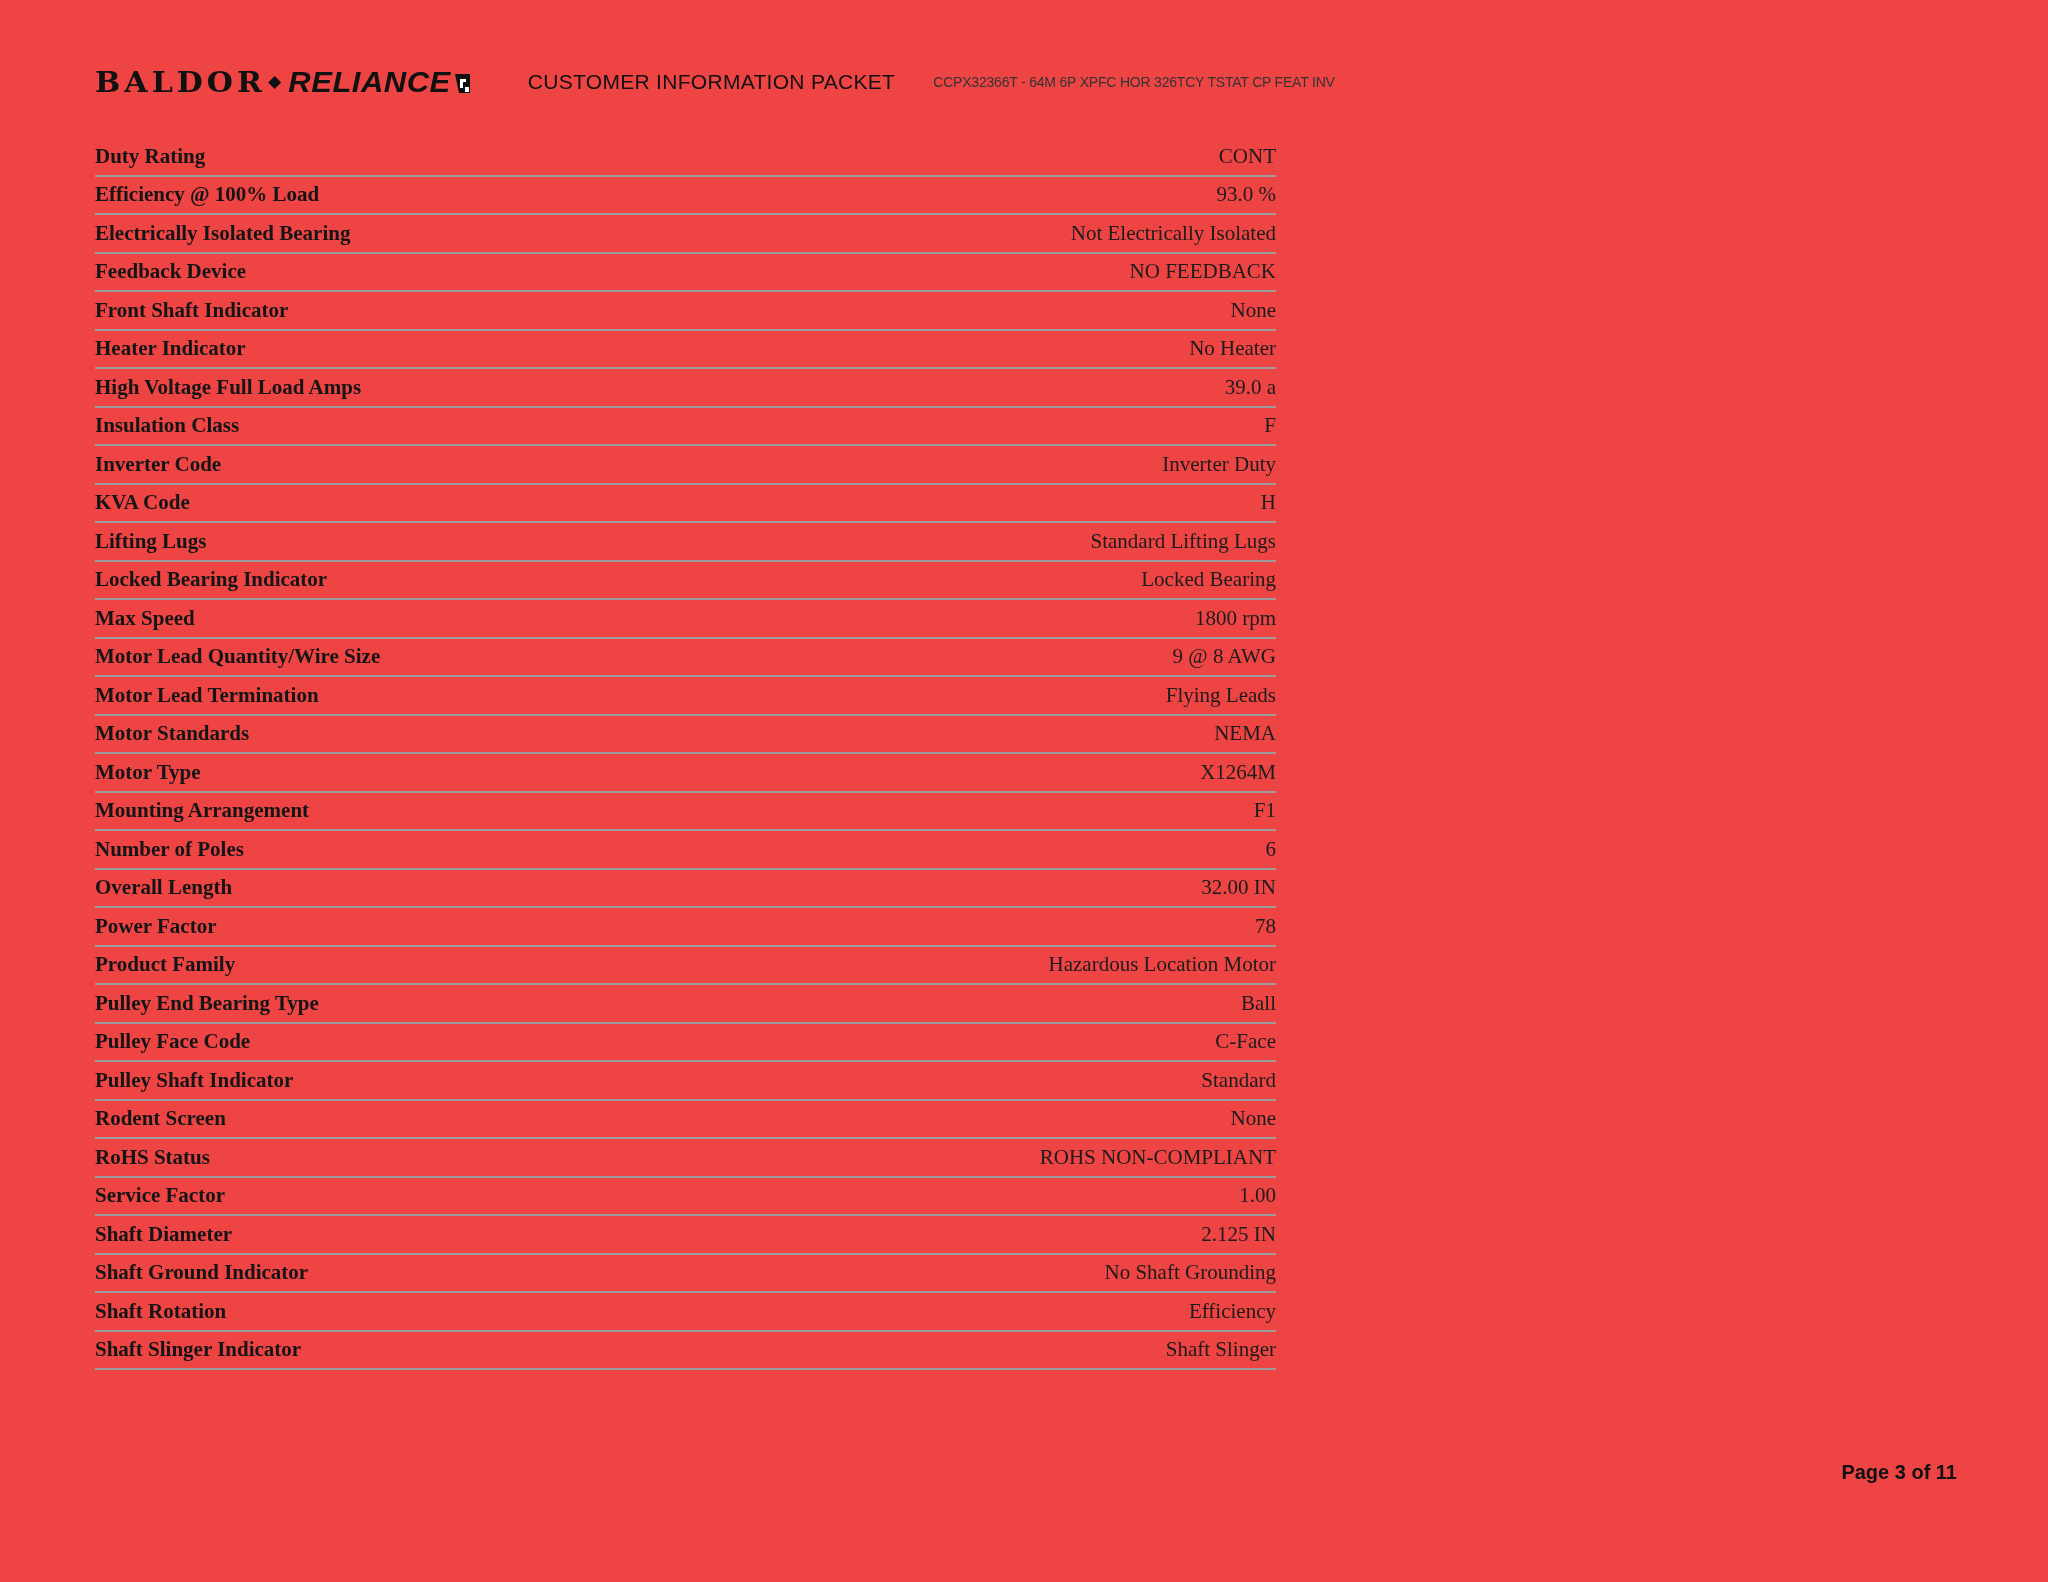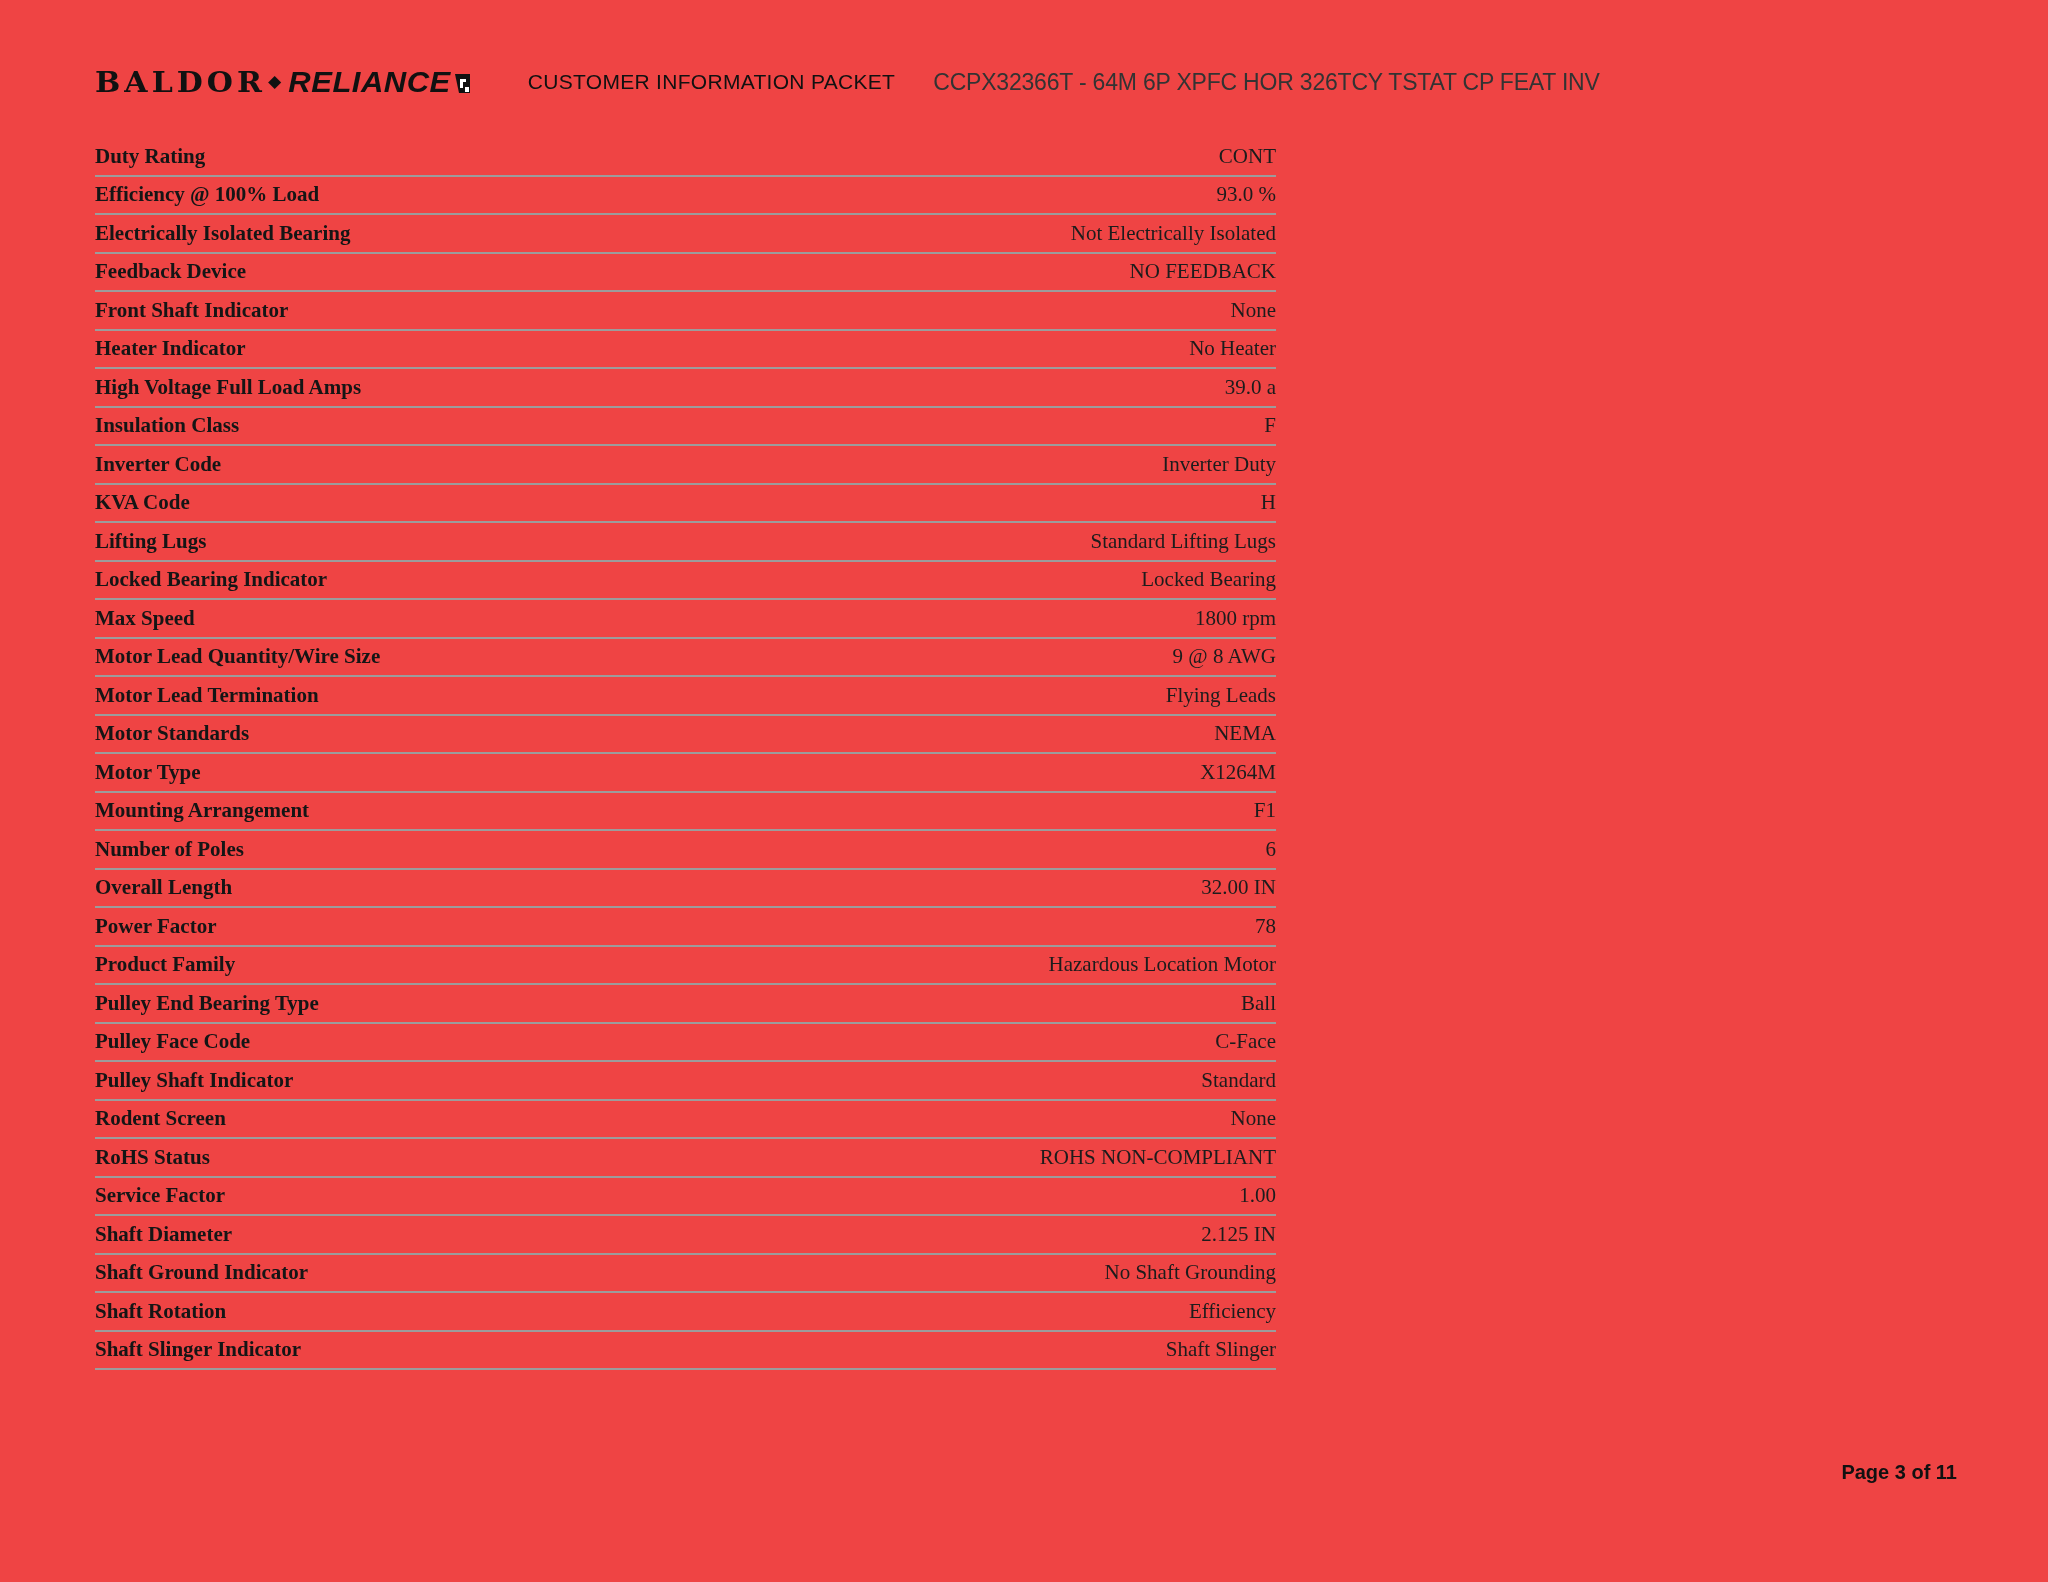--- a/index.html
+++ b/index.html
@@ -64,21 +64,21 @@
   .header-title {
     margin-left: 58px;
     font-size: 21px;
     font-weight: normal;
     letter-spacing: 0.3px;
     color: #111;
     white-space: nowrap;
   }
   .header-code {
     margin-left: 38px;
-    font-size: 23px;
+    font-size: 14px;
     font-weight: normal;
     color: #333;
     letter-spacing: -0.2px;
     white-space: nowrap;
   }
 
   
   .spec-table {
     position: absolute;
     left: 95px;

